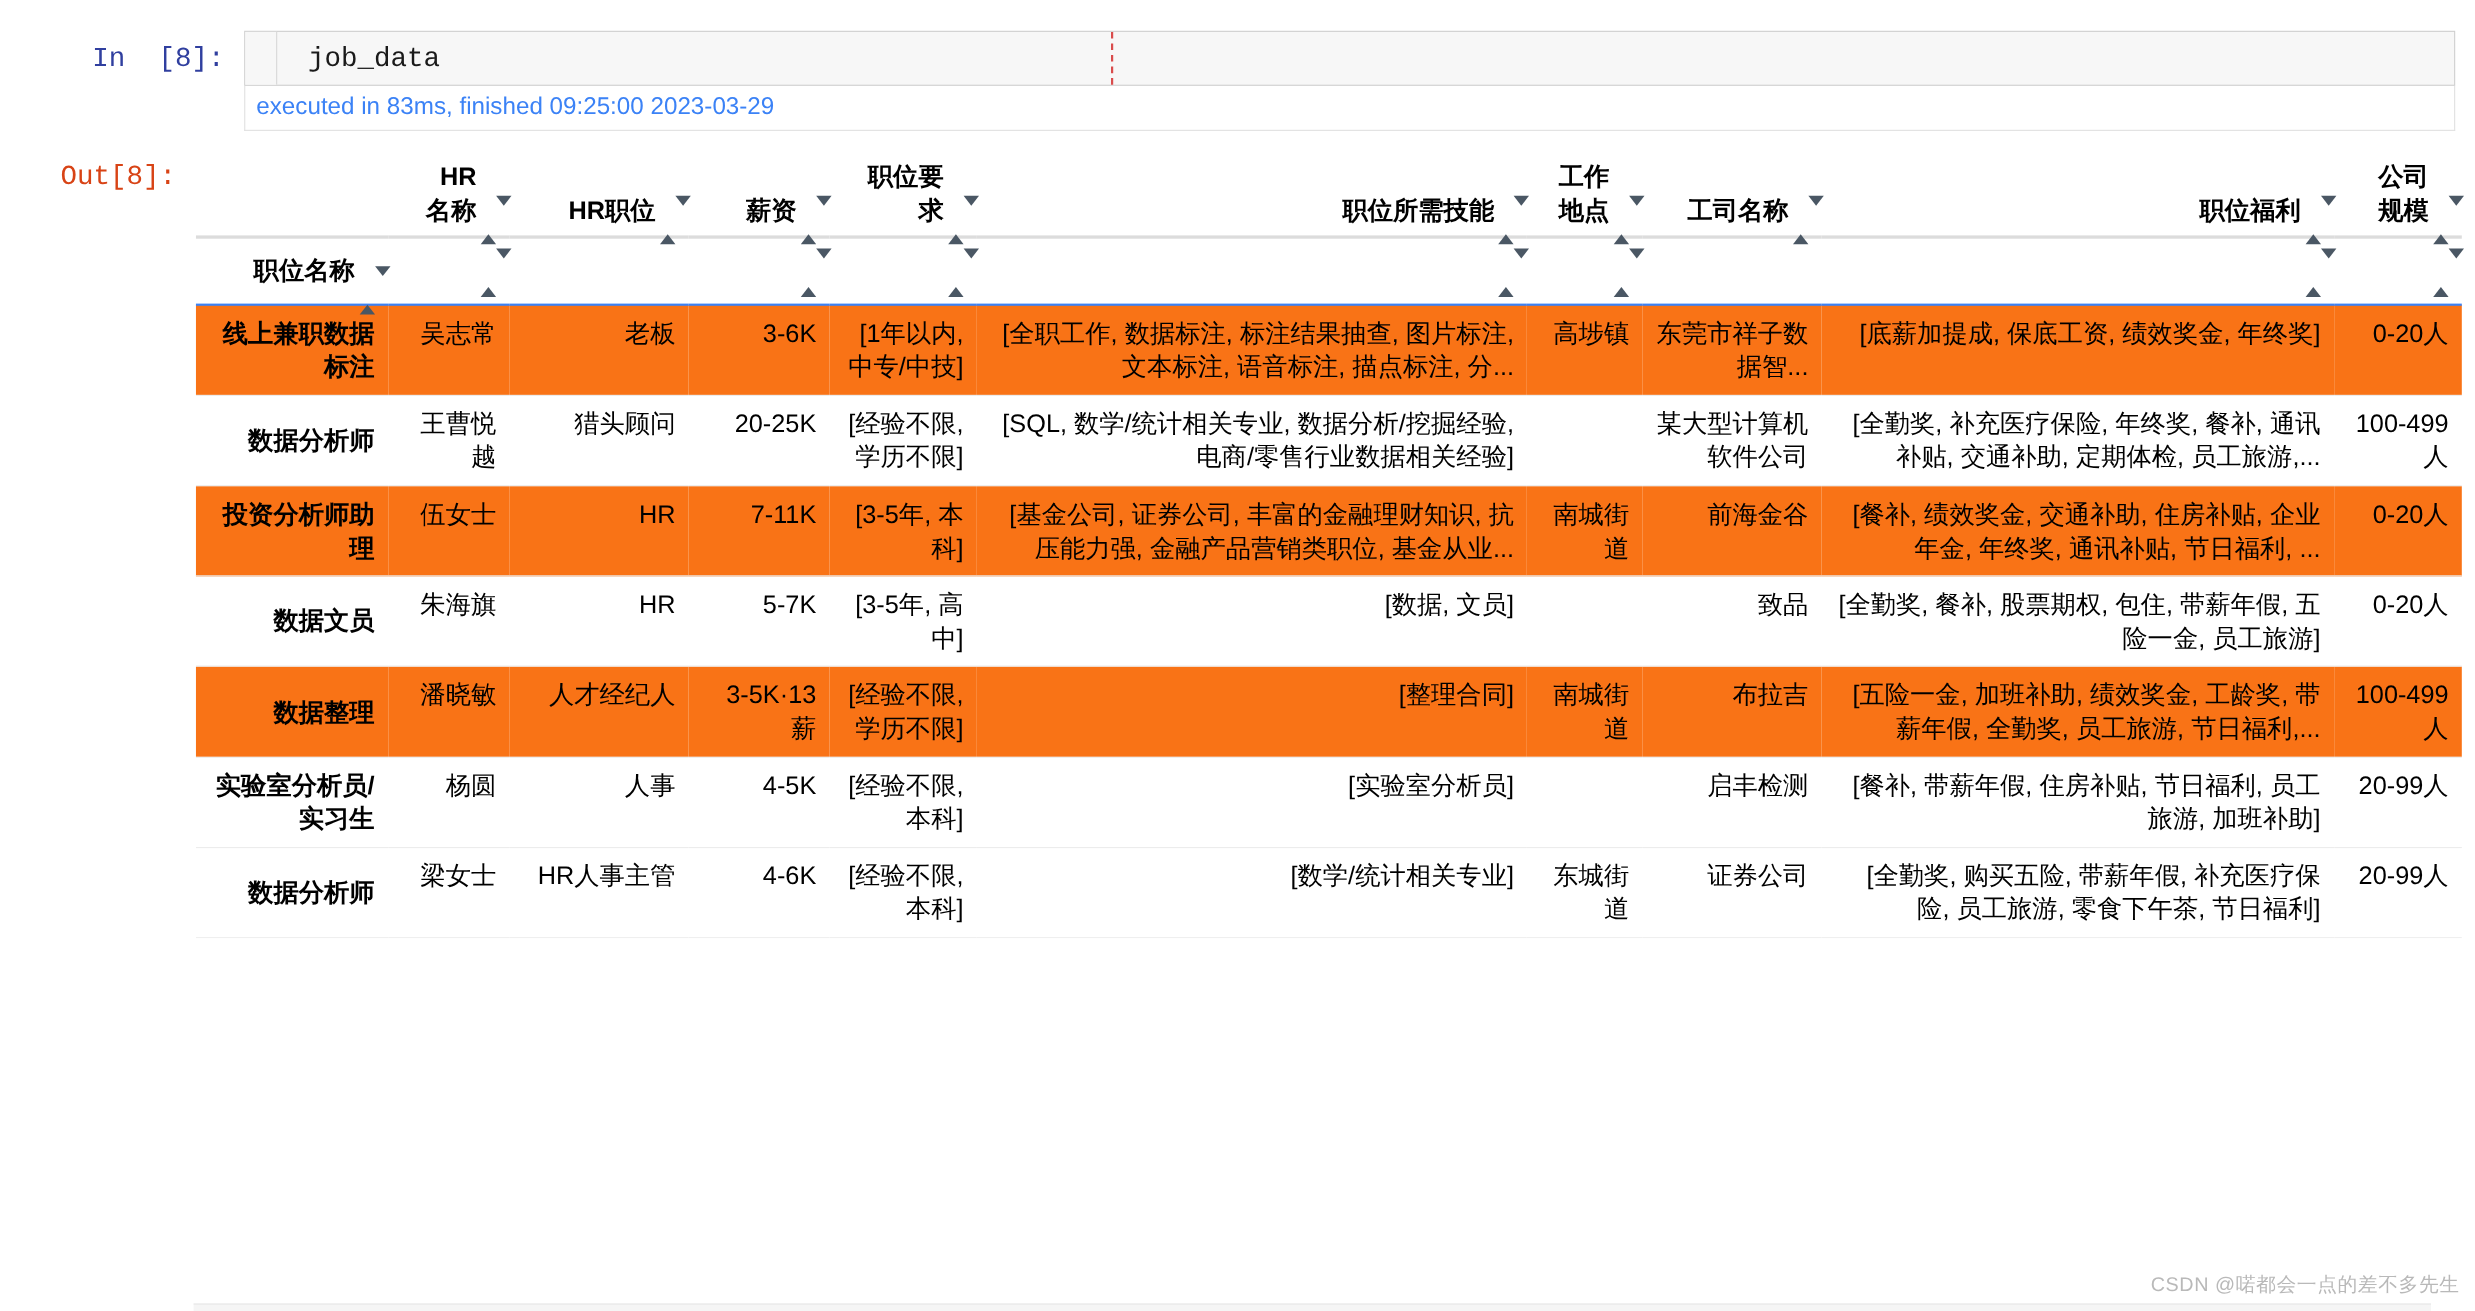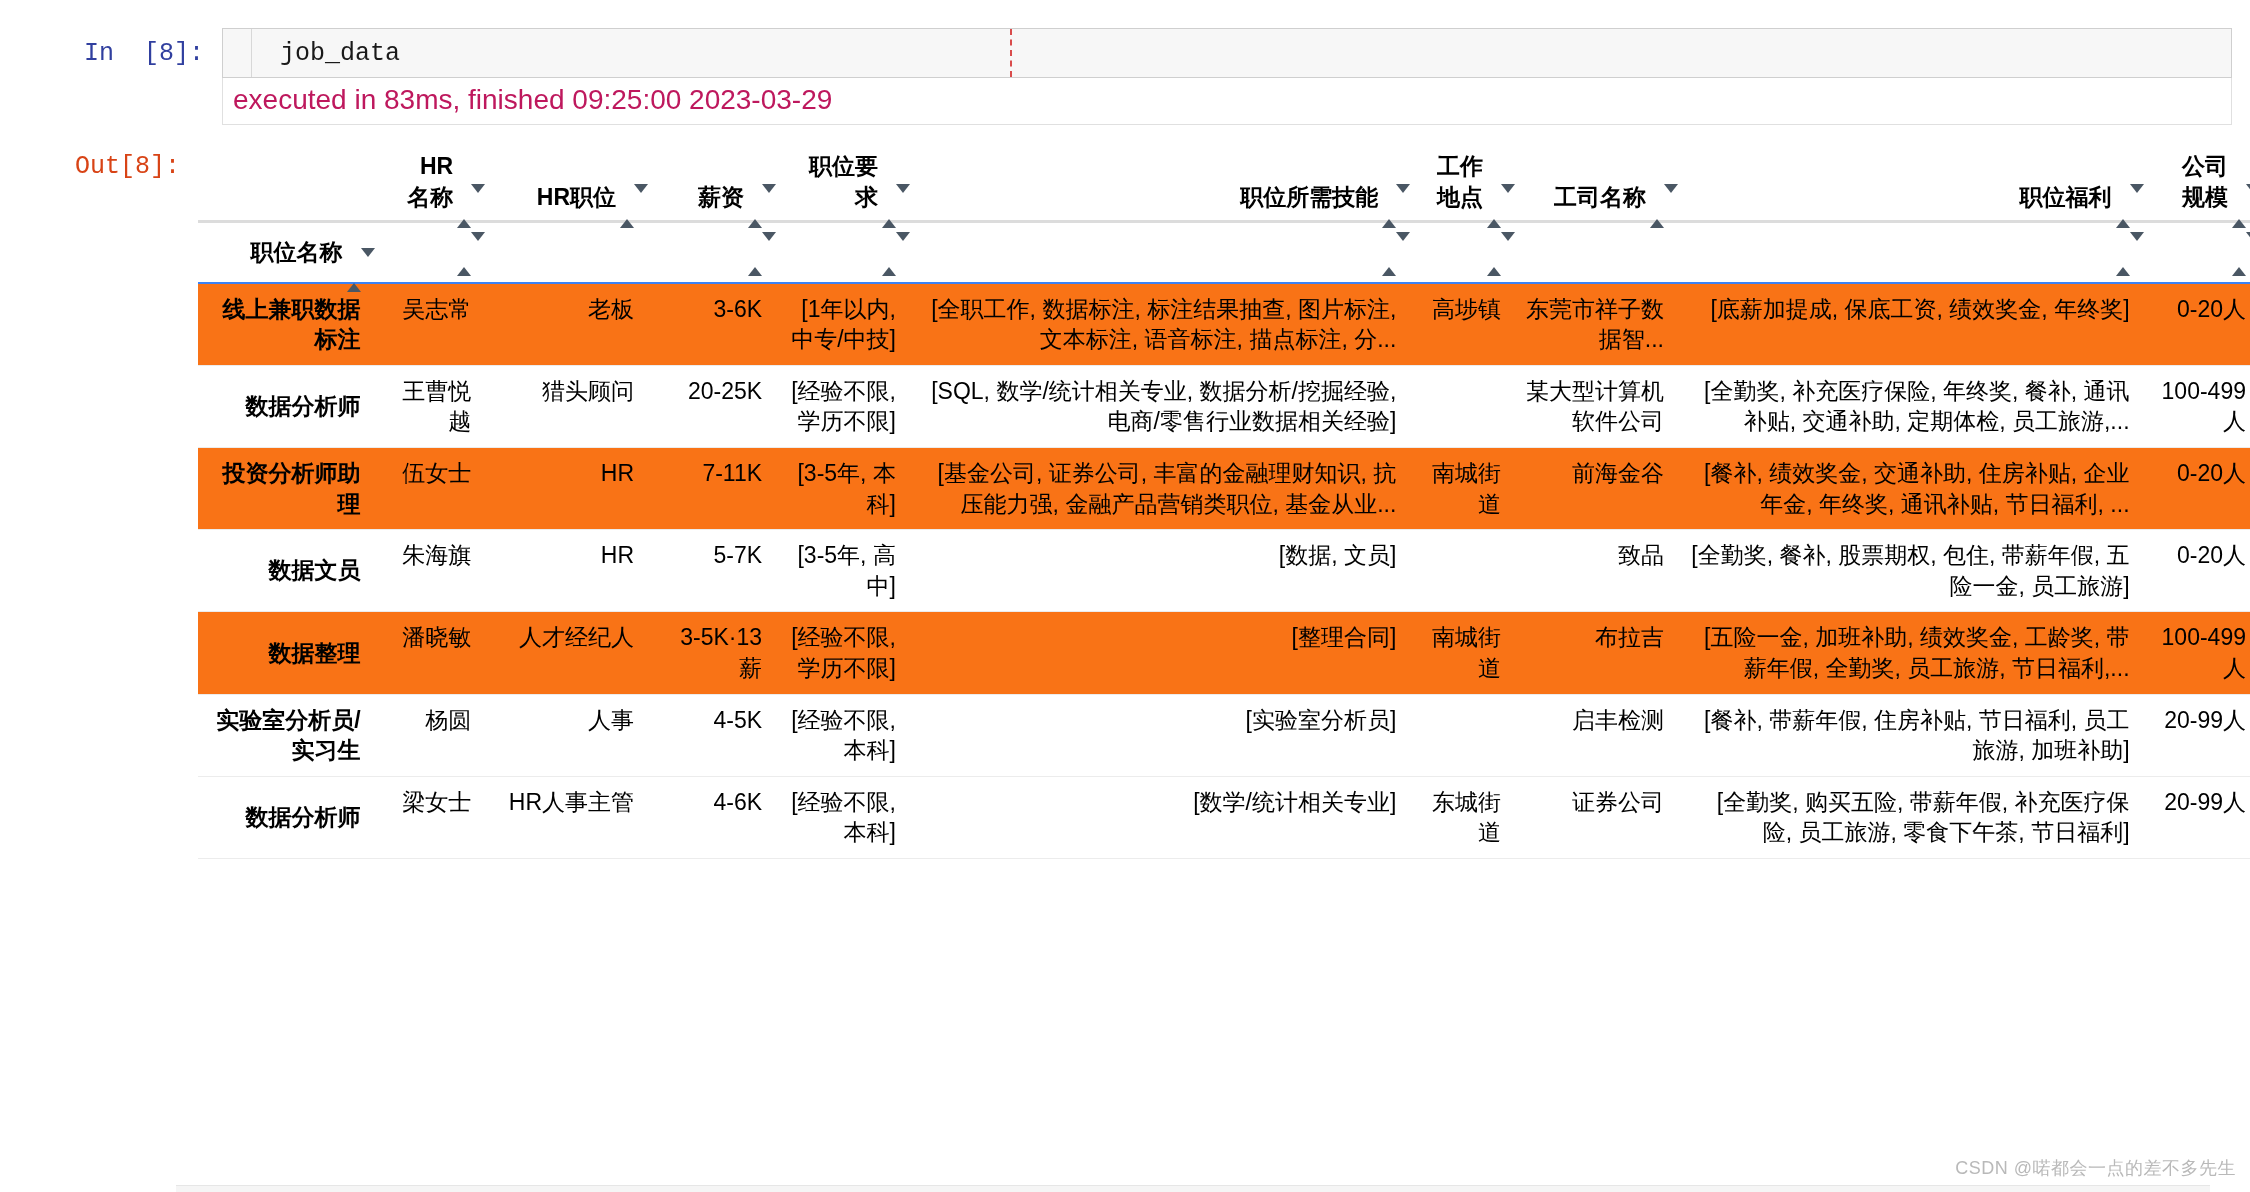--- a/index.html
+++ b/index.html
@@ -66,43 +66,42 @@
     top: 0;
     bottom: 0;
     left: 787px;
     width: 0;
     border-left: 2px dashed #d94c4c;
   }
   .exec-bar {
     background: #ffffff;
     border: 1px solid #e0e0e0;
     border-top: none;
-    font-size: 28px;
-    color: #be185d;
+    font-size: 22px;
+    color: #3b82f6;
     padding: 6px 0 8px 10px;
   }
 
   
   .out-row {
     display: flex;
     align-items: flex-start;
     padding-top: 16px;
   }
   .out-prompt {
     width: 160px;
     flex: 0 0 160px;
     text-align: right;
     padding-right: 18px;
     font-family: "Liberation Mono", "DejaVu Sans Mono", monospace;
     font-size: 25px;
     color: #d84315;
     line-height: 1.1;
     padding-top: 12px;
     white-space: pre;
-    padding-left: 20px;
   }
   .out-body {
     flex: 1 1 auto;
     overflow: hidden;
     padding-right: 12px;
   }
 
   table.df {
     border-collapse: collapse;
     width: 2060px;

